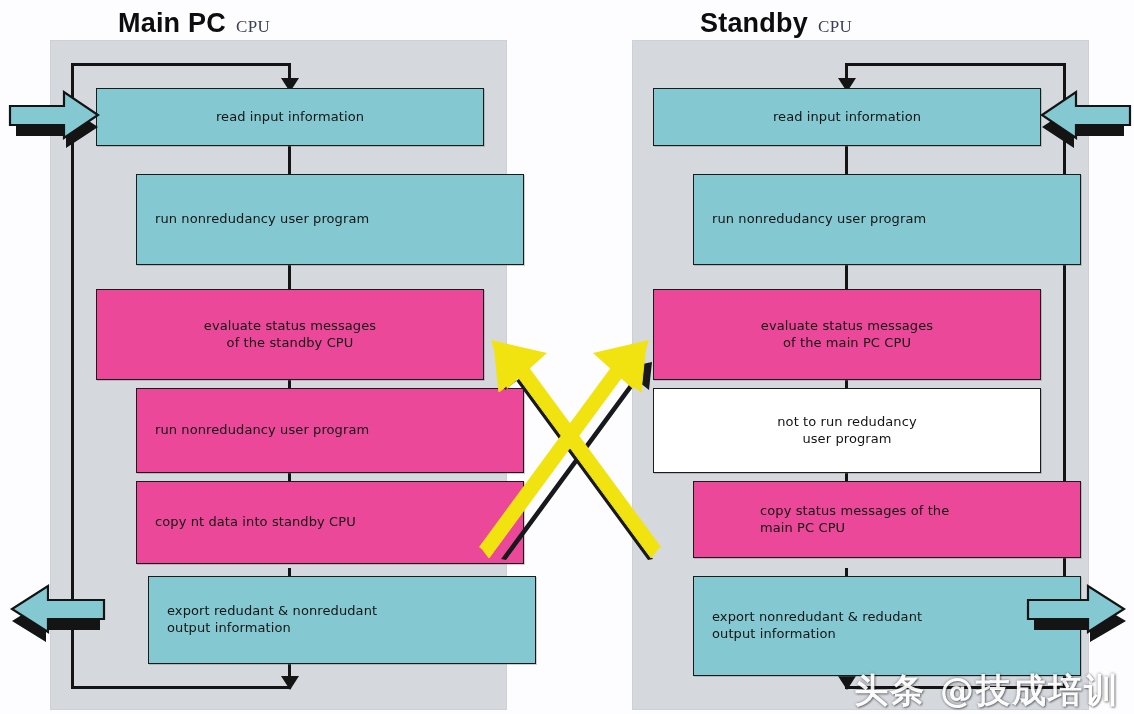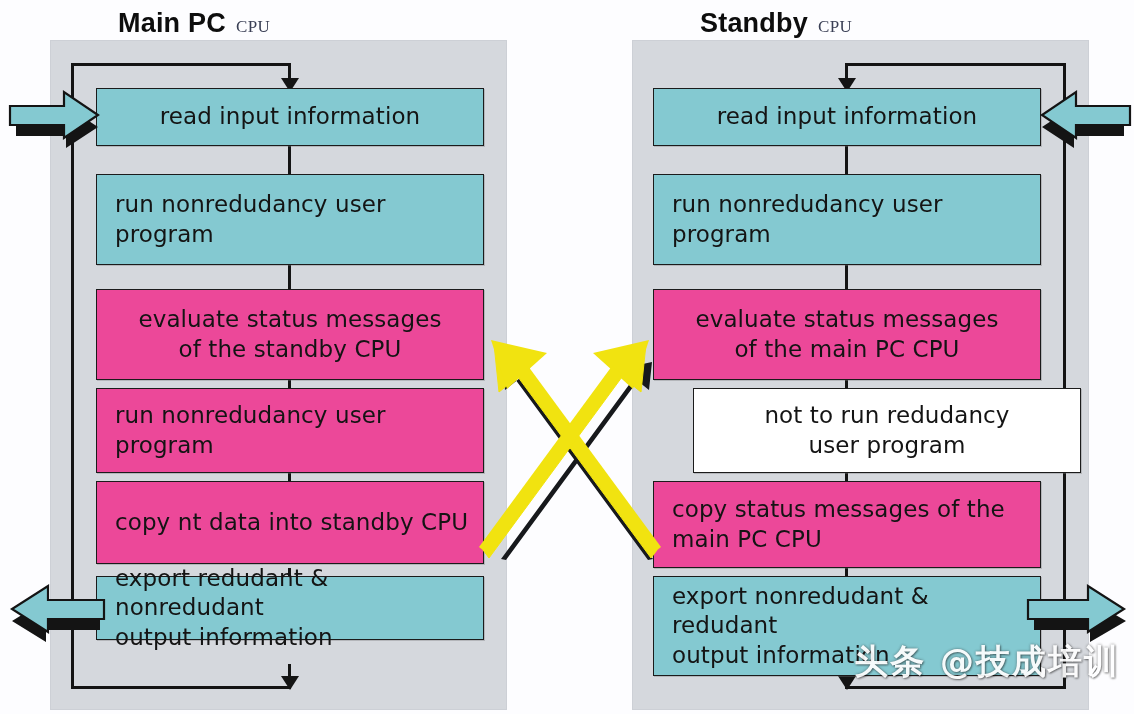--- a/index.html
+++ b/index.html
@@ -27,31 +27,31 @@
   
   .panel{
     position:absolute;background:#d5d8dd;border:1px solid #cdd0d6;
   }
 
   
   .pbox{
     position:absolute;box-sizing:border-box;
     border:1px solid #1b1b1b;
     display:flex;align-items:center;
-    font-size:23px;color:#141414;line-height:1.28;
+    font-size:13px;color:#141414;line-height:1.28;
     letter-spacing:.1px;
     box-shadow:1px 1px 0 rgba(120,120,120,.35);
   }
   .pbox.teal{background:#84c9d1;}
   .pbox.yellow{background:#ec4899;}
   .pbox.white{background:#ffffff;}
   .pbox .txt{display:block;width:100%;}
   .pbox.center{justify-content:center;text-align:center;}
   .pbox.center .txt{text-align:center;}
-  .pbox.left{justify-content:flex-end;}
+  .pbox.left{justify-content:flex-end;margin-left:40px;}
   .pbox.left .txt{text-align:left;padding-left:18px;}
 
   
   .conn{position:absolute;background:#141414;}
   .conn.v{width:3px;}
   .conn.h{height:3px;}
   .arrowhead-down{
     position:absolute;width:0;height:0;
     border-left:9px solid transparent;border-right:9px solid transparent;
     border-top:14px solid #141414;
@@ -60,21 +60,21 @@
   
   .io-arrow{position:absolute;}
   .io-arrow svg{display:block;overflow:visible;}
 
   
   #cross{position:absolute;left:455px;top:300px;width:230px;height:270px;}
   #cross svg{display:block;overflow:visible;}
 
   
   .watermark{
-    position:absolute;right:14px;bottom:29px;
+    position:absolute;right:14px;bottom:0;
     font-family:"DejaVu Sans","Liberation Sans",sans-serif;
     font-size:34px;font-weight:bold;color:#ffffff;
     text-shadow:0 0 3px rgba(40,40,40,.55),1px 1px 2px rgba(0,0,0,.45);
     letter-spacing:2px;opacity:.92;pointer-events:none;white-space:nowrap;
   }
 </style>
 </head>
 <body>
 
 <div id="stage">
@@ -129,37 +129,37 @@
     </div>
   <div class="pbox yellow center" style="left:96px;top:289px;width:388px;height:91px;">
       <span class="txt"><span class="multiline">evaluate status messages<br>of the standby CPU</span></span>
     </div>
   <div class="pbox yellow left" style="left:96px;top:388px;width:388px;height:85px;">
       <span class="txt">run nonredudancy user program</span>
     </div>
   <div class="pbox yellow left" style="left:96px;top:481px;width:388px;height:83px;">
       <span class="txt indent-txt">copy nt data into standby CPU</span>
     </div>
-  <div class="pbox teal left" style="left:96px;top:576px;width:388px;height:64px;">
+  <div class="pbox teal left" style="left:108px;top:576px;width:388px;height:88px;">
       <span class="txt"><span class="multiline">export redudant &amp; nonredudant<br>output information</span></span>
     </div>
 
   <div class="pbox teal center" style="left:653px;top:88px;width:388px;height:58px;">
       <span class="txt">read input information</span>
     </div>
   <div class="pbox teal left" style="left:653px;top:174px;width:388px;height:91px;">
       <span class="txt">run nonredudancy user program</span>
     </div>
   <div class="pbox yellow center" style="left:653px;top:289px;width:388px;height:91px;">
       <span class="txt"><span class="multiline">evaluate status messages<br>of the main PC CPU</span></span>
     </div>
-  <div class="pbox white center" style="left:653px;top:388px;width:388px;height:85px;margin-left:40px;">
+  <div class="pbox white center" style="left:653px;top:388px;width:388px;height:85px;">
       <span class="txt"><span class="multiline">not to run redudancy<br>user program</span></span>
     </div>
-  <div class="pbox yellow left" style="left:653px;top:481px;width:388px;height:87px;">
+  <div class="pbox yellow left" style="left:653px;top:481px;width:388px;height:77px;padding-left:48px;">
       <span class="txt"><span class="multiline">copy status messages of the<br>main PC CPU</span></span>
     </div>
   <div class="pbox teal left" style="left:653px;top:576px;width:388px;height:100px;">
       <span class="txt"><span class="multiline">export nonredudant &amp; redudant<br>output information</span></span>
     </div>
 
   <div class="io-arrow" style="left:8px;top:92px;">
     <svg width="94" height="56" viewBox="0 0 94 56">
       <path d="M8 27 L8 44 L58 44 L58 56 L90 35 L58 14 L58 27 Z" fill="#141414"></path>
       <path d="M2 14 L2 33 L56 33 L56 46 L90 23 L56 0 L56 14 Z" fill="#84c9d1" stroke="#141414" stroke-width="2.2" stroke-linejoin="miter"></path>

